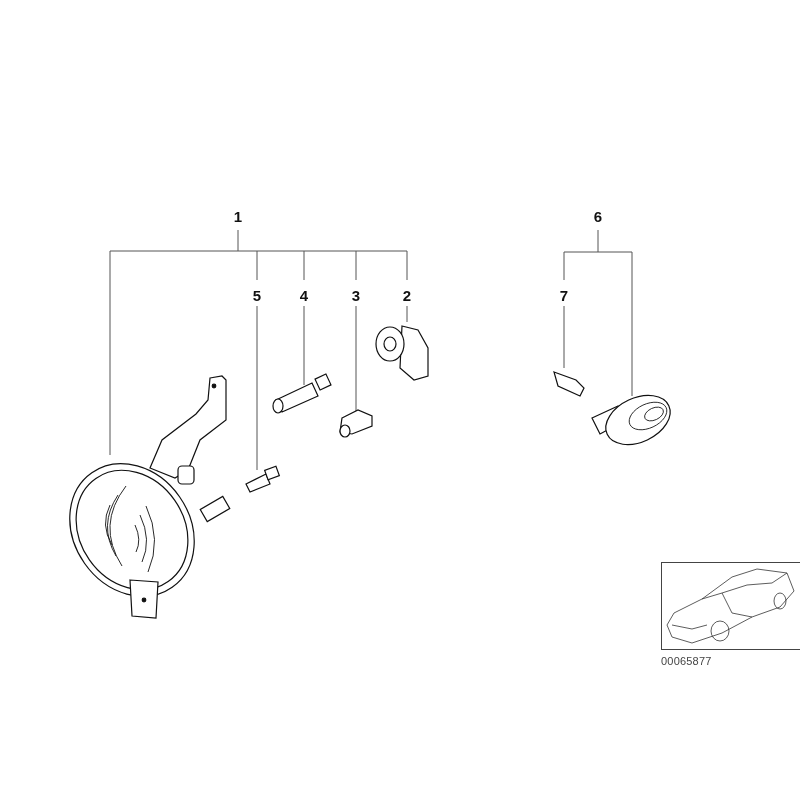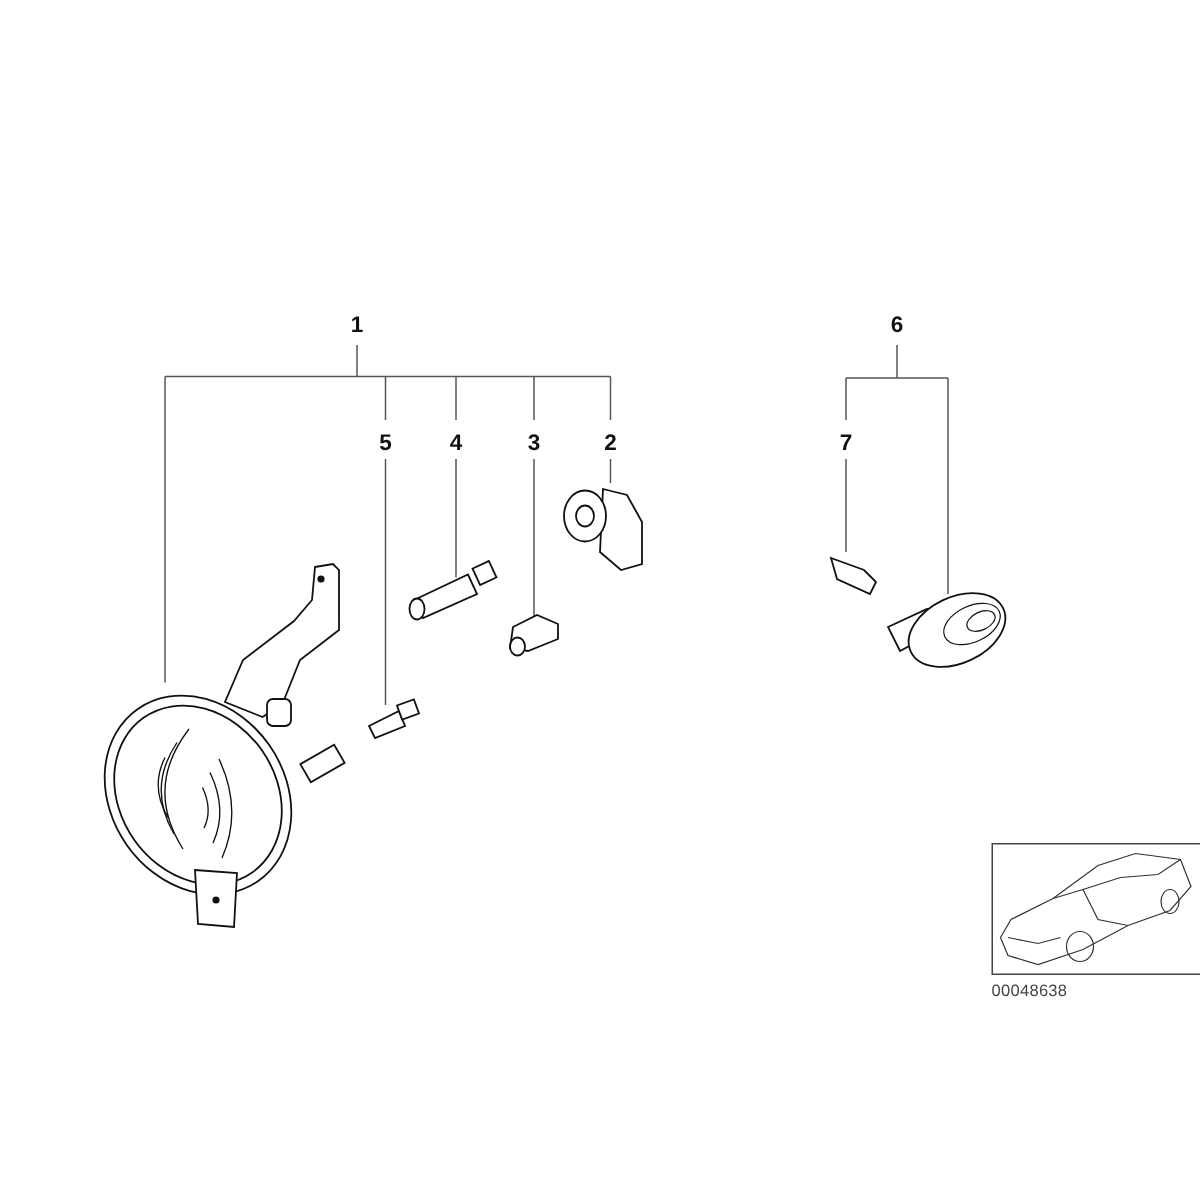--- a/index.html
+++ b/index.html
@@ -102,13 +102,13 @@
     <g fill="none" stroke="#333" stroke-width="0.8">
       <path d="M5 62 L12 50 L40 36 L70 14 L95 6 L125 10 L132 28 L118 44 L90 54 L60 70 L30 80 L10 74 Z"></path>
       <path d="M40 36 L60 30 L85 22 L110 20 L125 10"></path>
       <path d="M60 30 L70 50 L90 54"></path>
       <ellipse cx="58" cy="68" rx="9" ry="10"></ellipse>
       <ellipse cx="118" cy="38" rx="6" ry="8"></ellipse>
       <path d="M10 62 L30 66 L45 62"></path>
     </g>
   </svg>
 </div>
-<div class="inset-id">00048638</div>
+<div class="inset-id">00065877</div>
 
 </body></html>

